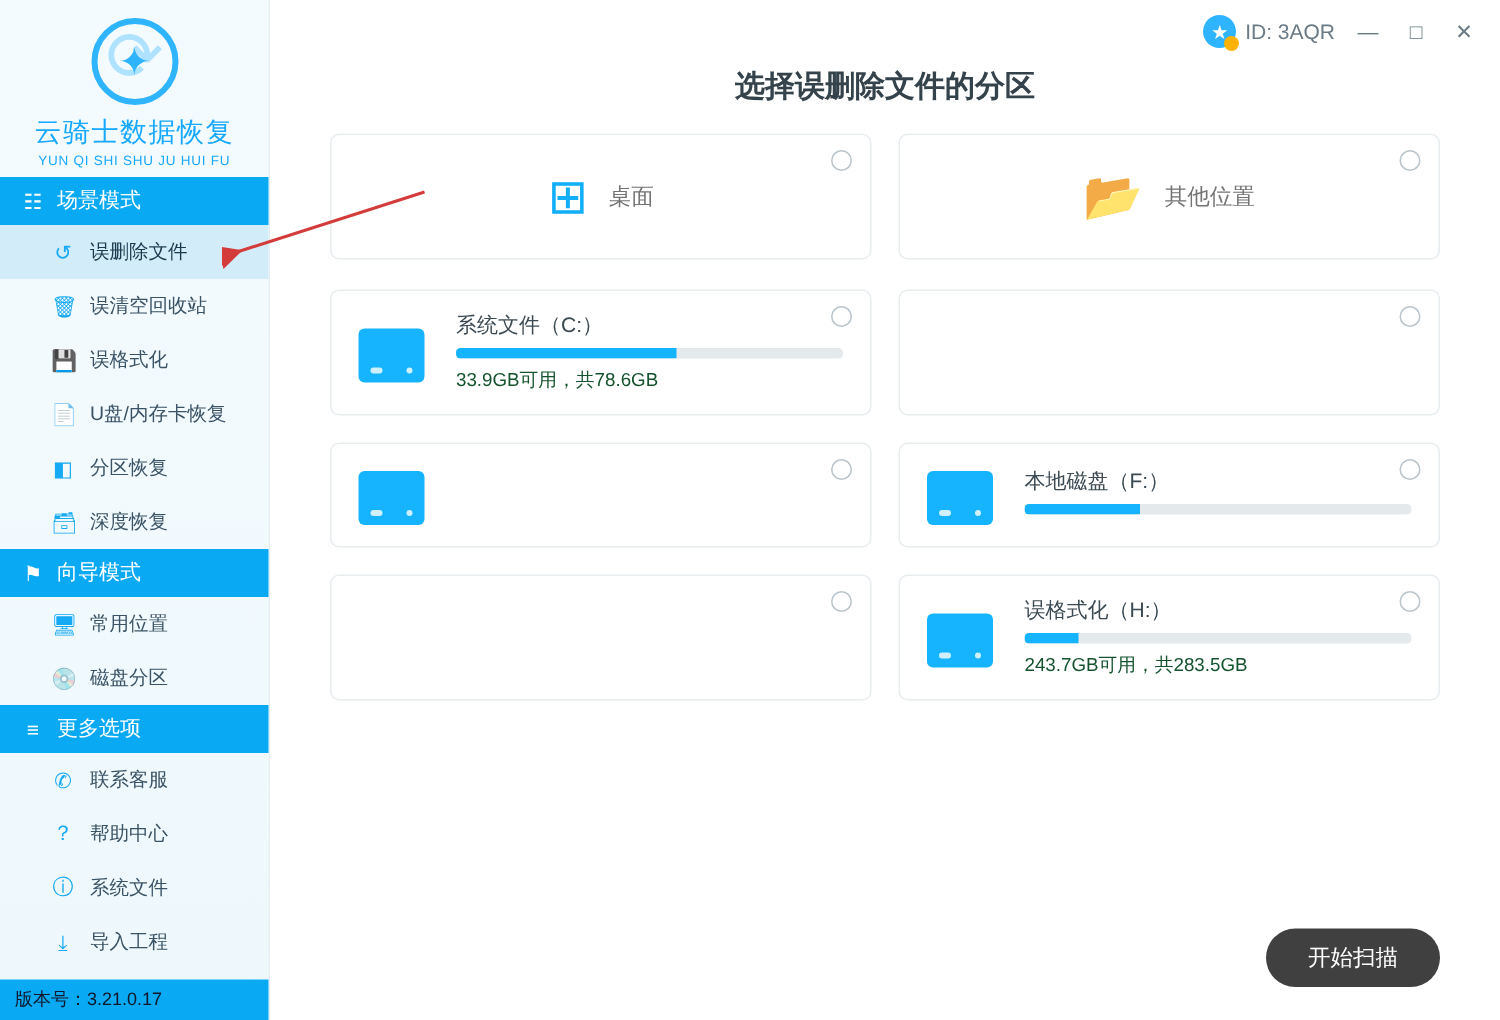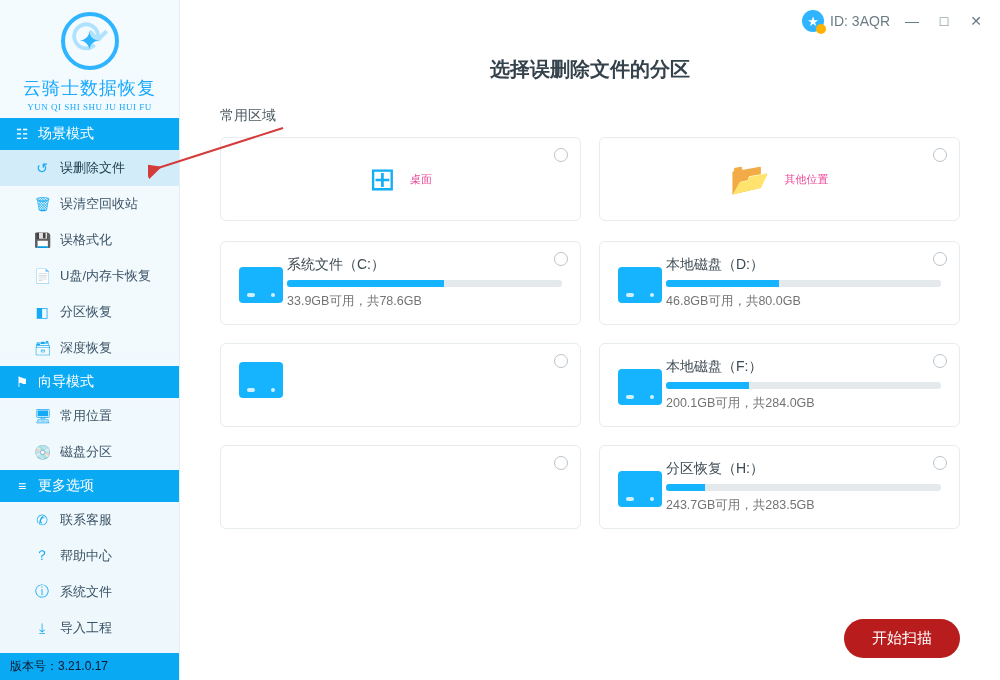--- a/index.html
+++ b/index.html
@@ -3,59 +3,59 @@
 <meta charset="utf-8">
 <style>
 * { margin: 0; padding: 0; box-sizing: border-box; font-family: "Microsoft YaHei", Arial, sans-serif; }
 body { width: 1000px; height: 680px; background: #fff; display: flex; overflow: hidden; position: relative; }
 
 .sidebar { width: 180px; background: linear-gradient(#f4fbfe, #eef8fc); border-right: 1px solid #e6eef2; display: flex; flex-direction: column; }
 .logo-wrap { padding: 12px 10px 6px; text-align: center; }
 .logo-circle { width: 58px; height: 58px; margin: 0 auto 6px; border-radius: 50%; border: 4px solid #2fb4ff; display: flex; align-items: center; justify-content: center; color: #2fb4ff; font-size: 26px; position: relative; }
 .logo-circle::after { content: "⟳"; position: absolute; font-size: 46px; color: #2fb4ff; top: -6px; left: 6px; opacity: .35; }
 .logo-title { color: #17a8ff; font-size: 18px; font-weight: 400; letter-spacing: 1px; }
-.logo-sub { color: #17a8ff; font-size: 9px; letter-spacing: 0.5px; margin-top: 2px; font-family: Liberation Serif, serif; }
+.logo-sub { color: #17a8ff; font-size: 9px; letter-spacing: 0.5px; margin-top: 2px; }
 
 .section-head { background: #0aa9f4; color: #fff; font-size: 14px; padding: 7px 14px; display: flex; align-items: center; gap: 8px; }
 .section-head .hicon { width: 16px; height: 16px; display: inline-flex; align-items: center; justify-content: center; }
 .nav-list { list-style: none; }
 .nav-item { display: flex; align-items: center; gap: 10px; padding: 9px 16px 9px 34px; font-size: 13px; color: #3b5366; cursor: pointer; }
 .nav-item.active { background: #d2edf9; color: #1c3a4e; }
 .nav-item .nicon { color: #16a9f4; font-size: 14px; width: 16px; text-align: center; }
 
 .version { margin-top: auto; background: #0aa9f4; color: #0f172a; font-size: 12px; padding: 5px 10px; }
 
 .main { flex: 1; position: relative; display: flex; flex-direction: column; }
 .titlebar { display: flex; align-items: center; justify-content: flex-end; gap: 12px; padding: 10px 14px 0 0; color: #6a7b86; font-size: 14px; }
 .titlebar .idblk { display: flex; align-items: center; gap: 6px; }
 .idlogo { width: 22px; height: 22px; border-radius: 50%; background: #2fb4ff; display: inline-flex; align-items: center; justify-content: center; color: #fff; font-size: 13px; position: relative; }
 .idlogo::after { content: ""; position: absolute; right: -2px; bottom: -2px; width: 10px; height: 10px; background: #ffb300; border-radius: 50%; }
 .winbtn { width: 20px; height: 20px; display: inline-flex; align-items: center; justify-content: center; cursor: pointer; }
 
-.page-title { text-align: center; font-size: 20px; color: #34424c; margin: 24px 0 18px; }
+.page-title { text-align: center; font-size: 20px; color: #34424c; margin: 12px 0 18px; }
 
 .content { padding: 0 40px 20px 40px; overflow: auto; flex: 1; }
 .glabel { font-size: 14px; color: #4c5a63; margin: 6px 0 12px; }
 .cards { display: grid; grid-template-columns: 1fr 1fr; gap: 18px; margin-bottom: 20px; }
 .card { border: 1px solid #e7ecef; border-radius: 6px; padding: 14px 18px; position: relative; cursor: pointer; }
 .radio { position: absolute; top: 10px; right: 12px; width: 14px; height: 14px; border: 1.5px solid #b9c4cb; border-radius: 50%; }
 .simple { display: flex; align-items: center; justify-content: center; gap: 14px; min-height: 54px; }
 .simple .bicon { color: #12aef8; font-size: 32px; }
-.simple .blabel { font-size: 11px; color: #ec4899; }
-.drive { display: flex; align-items: center; gap: 4px; }
+.simple .blabel { font-size: 15px; color: #737373; }
+.drive { display: flex; align-items: center; gap: 21px; }
 .dr-icon { width: 44px; height: 36px; background: #16b4ff; border-radius: 4px; position: relative; margin-top: 4px; }
 .dr-icon::before { content: ""; position: absolute; bottom: 6px; left: 8px; width: 8px; height: 4px; background: rgba(255,255,255,.8); border-radius: 2px; }
 .dr-icon::after { content: ""; position: absolute; bottom: 6px; right: 8px; width: 4px; height: 4px; background: rgba(255,255,255,.8); border-radius: 50%; }
 .dr-body { flex: 1; }
 .dr-name { font-size: 14px; color: #3c4a53; margin-bottom: 6px; }
 .bar { width: 100%; height: 7px; background: #e4e9ec; border-radius: 3px; overflow: hidden; margin-bottom: 6px; }
 .bar > span { display: block; height: 100%; background: #16b4ff; }
-.dr-info { font-size: 12.5px; color: #737373; }
-
-.scan-btn { position: absolute; right: 40px; bottom: 22px; background: #b91c1c; color: #fff; border: none; border-radius: 20px; padding: 10px 28px; font-size: 15px; cursor: pointer; }
+.dr-info { font-size: 12.5px; color: #14532d; }
+
+.scan-btn { position: absolute; right: 40px; bottom: 22px; background: #404040; color: #fff; border: none; border-radius: 20px; padding: 10px 28px; font-size: 15px; cursor: pointer; }
 
 .arrow { position: absolute; left: 148px; top: 120px; width: 140px; height: 60px; pointer-events: none; }
 </style>
 </head>
 <body>
 
 <aside class="sidebar">
   <div class="logo-wrap">
     <div class="logo-circle">✦</div>
     <div class="logo-title">云骑士数据恢复</div>
@@ -141,21 +141,20 @@
       <span>ID: 3AQR</span>
     </div>
     <span class="winbtn">—</span>
     <span class="winbtn">□</span>
     <span class="winbtn">✕</span>
   </div>
 
   <h1 class="page-title">选择误删除文件的分区</h1>
 
   <div class="content">
-    <div class="glabel">常用区域</div>
     <div class="cards">
       <div class="card">
         <span class="radio"></span>
         <div class="simple">
           <span class="bicon">⊞</span>
           <span class="blabel">桌面</span>
         </div>
       </div>
       <div class="card">
         <span class="radio"></span>
@@ -175,59 +174,48 @@
       <div class="dr-name">系统文件（C:）</div>
       <div class="bar">
                 <span style="width:57%"></span>
               </div>
       <div class="dr-info">33.9GB可用，共78.6GB</div>
     </div>
   </div>
         </div>
         <div class="card">
           <span class="radio"></span>
-  <div class="drive">
-    <div class="dr-icon"></div>
-    <div class="dr-body">
-      <div class="dr-name">本地磁盘（D:）</div>
-      <div class="bar">
-                <span style="width:41%"></span>
-              </div>
-      <div class="dr-info">46.8GB可用，共80.0GB</div>
-    </div>
-  </div>
         </div>
         <div class="card">
           <span class="radio"></span>
   <div class="drive">
     <div class="dr-icon"></div>
   </div>
         </div>
         <div class="card">
           <span class="radio"></span>
   <div class="drive">
     <div class="dr-icon"></div>
     <div class="dr-body">
       <div class="dr-name">本地磁盘（F:）</div>
       <div class="bar">
                 <span style="width:30%"></span>
               </div>
-      <div class="dr-info">200.1GB可用，共284.0GB</div>
     </div>
   </div>
         </div>
         <div class="card">
           <span class="radio"></span>
         </div>
         <div class="card">
           <span class="radio"></span>
   <div class="drive">
     <div class="dr-icon"></div>
     <div class="dr-body">
-      <div class="dr-name">分区恢复（H:）</div>
+      <div class="dr-name">误格式化（H:）</div>
       <div class="bar">
                 <span style="width:14%"></span>
               </div>
       <div class="dr-info">243.7GB可用，共283.5GB</div>
     </div>
   </div>
         </div>
       </div>
   </div>
 

